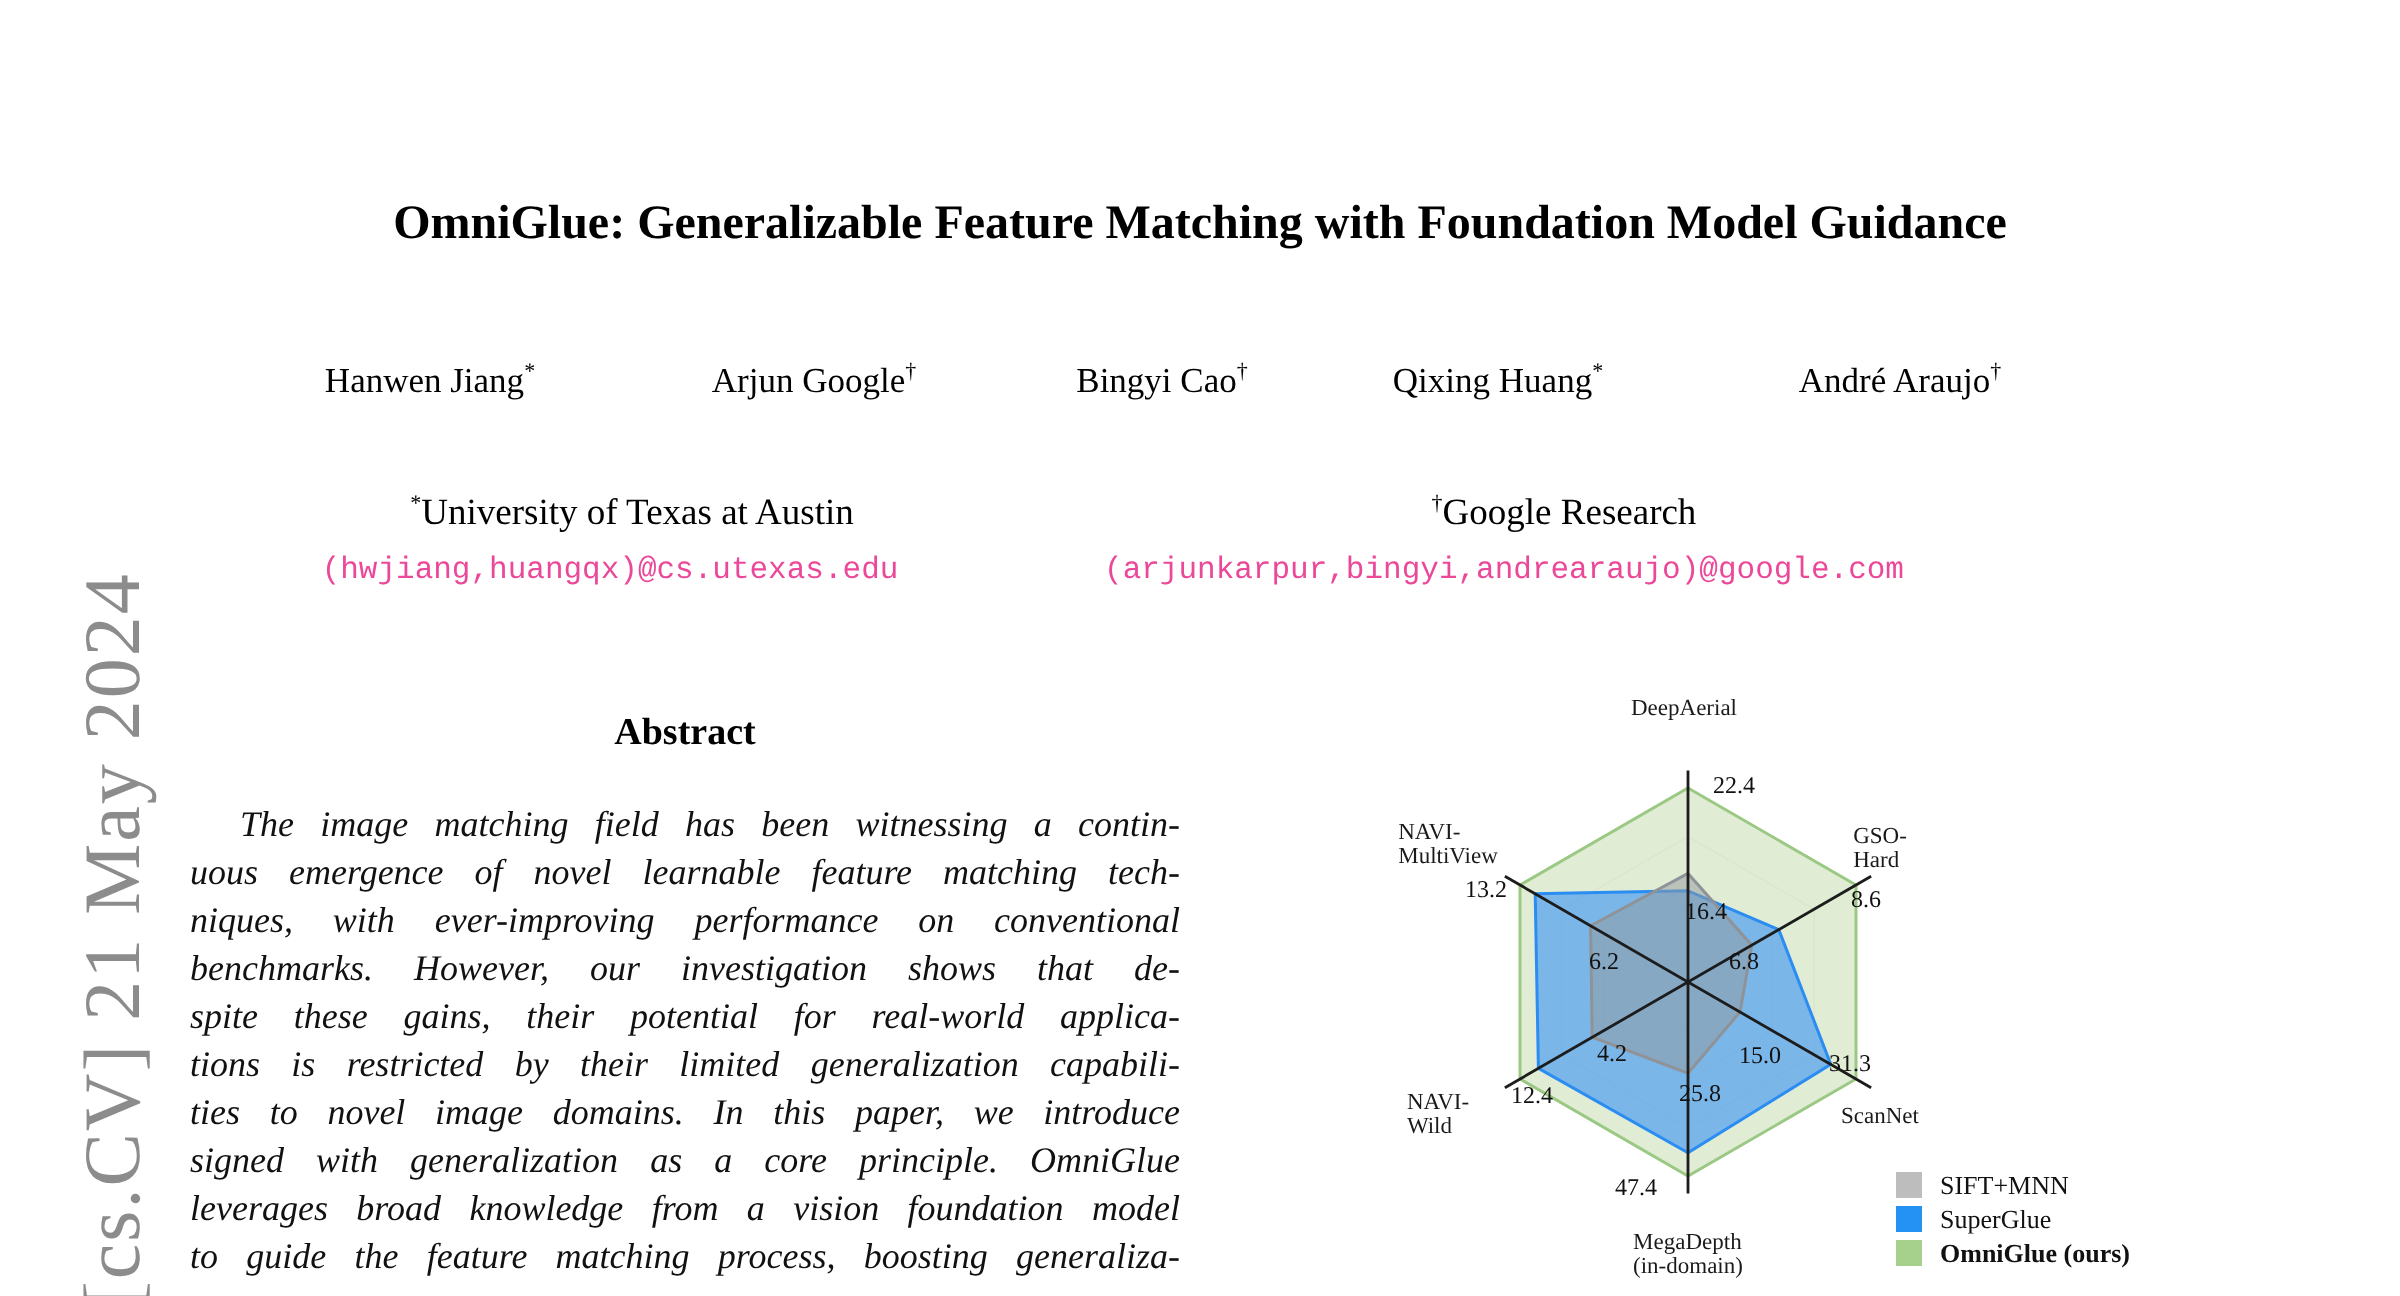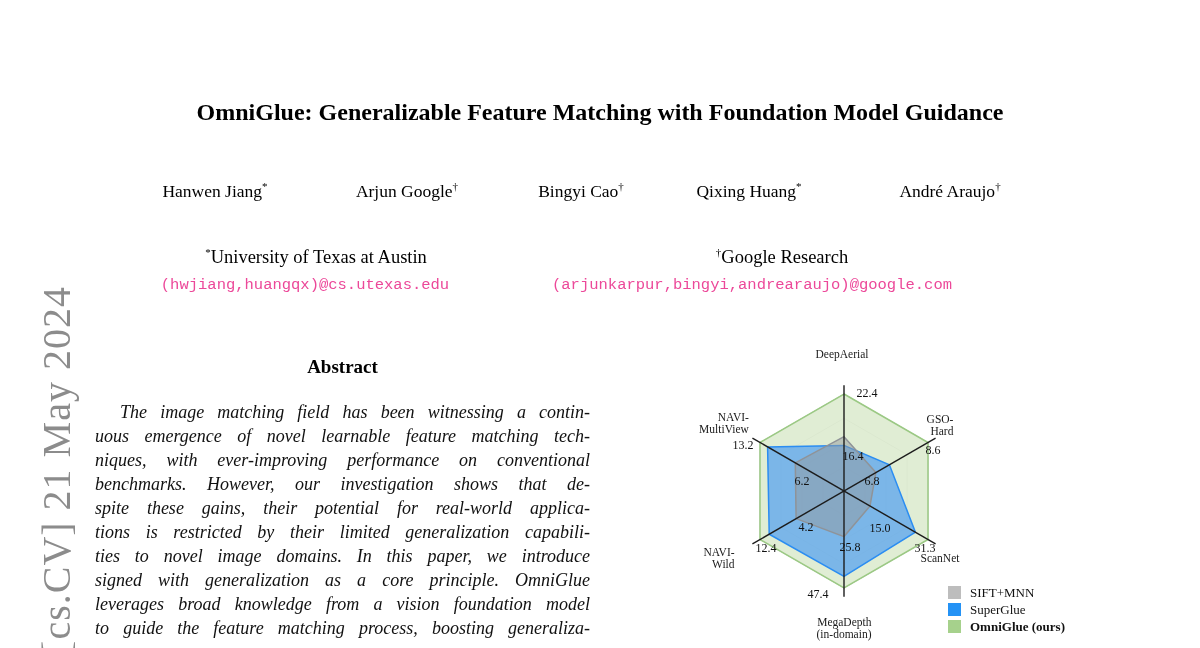--- a/index.html
+++ b/index.html
@@ -14,21 +14,21 @@
   .affil{top:246px;font-size:18.5px;white-space:nowrap;}
   .email{top:276px;font-size:15.5px;font-family:Liberation Mono, monospace;color:#ec4899;white-space:nowrap;}
   .abstract-heading{top:356px;left:95px;width:495px;text-align:center;font-size:19px;font-weight:bold;}
   .abstract-body{top:400px;left:95px;width:495px;font-size:18px;font-style:italic;line-height:24px;color:#111;}
   .abstract-line{text-align:justify;text-align-last:justify;height:24px;overflow:visible;white-space:nowrap;}
   .abstract-line.first{text-indent:25px;}
   .arxiv-stamp{left:56px;top:470px;transform:translate(-50%,-50%) rotate(-90deg);
       font-size:40px;color:#8c8c8c;white-space:nowrap;letter-spacing:1px;}
   
   .chart{left:640px;top:340px;width:560px;height:308px;}
-  .chart .lbl{position:absolute;transform:translate(-50%,-50%);text-align:right;
+  .chart .lbl{position:absolute;transform:translate(-50%,-50%);text-align:left;
       font-size:11.5px;line-height:11.5px;color:#1a1a1a;white-space:nowrap;}
   .chart .val{position:absolute;transform:translate(-50%,-50%);font-size:12px;color:#111;white-space:nowrap;}
   .legend{position:absolute;left:308px;top:246px;}
   .legend-row{display:flex;align-items:center;height:13px;margin-bottom:4px;}
   .legend-swatch{width:13px;height:13px;margin-right:9px;flex:0 0 13px;}
   .legend-label{font-size:13px;color:#111;white-space:nowrap;line-height:13px;}
   .legend-label.bold{font-weight:bold;}
 </style>
 </head>
 <body>
@@ -82,21 +82,21 @@
     <div class="lbl" style="left:202px;top:15px;"><span>DeepAerial</span></div>
     <div class="lbl" style="left:300px;top:85px;"><span>GSO-</span><br><span>Hard</span></div>
     <div class="lbl" style="left:300px;top:219px;"><span>ScanNet</span></div>
     <div class="lbl" style="left:204px;top:288px;"><span>MegaDepth</span><br><span>(in-domain)</span></div>
     <div class="lbl" style="left:79px;top:218px;"><span>NAVI-</span><br><span>Wild</span></div>
     <div class="lbl" style="left:84px;top:83px;"><span>NAVI-</span><br><span>MultiView</span></div>
 
     
     <div class="val" style="left:227px;top:53px;">22.4</div>
     <div class="val" style="left:293px;top:110px;">8.6</div>
-    <div class="val" style="left:285px;top:208px;">31.3</div>
+    <div class="val" style="left:285px;top:192px;">31.3</div>
     <div class="val" style="left:178px;top:254px;">47.4</div>
     <div class="val" style="left:126px;top:208px;">12.4</div>
     <div class="val" style="left:103px;top:105px;">13.2</div>
 
     
     <div class="val" style="left:213px;top:116px;">16.4</div>
     <div class="val" style="left:232px;top:141px;">6.8</div>
     <div class="val" style="left:240px;top:188px;">15.0</div>
     <div class="val" style="left:210px;top:207px;">25.8</div>
     <div class="val" style="left:166px;top:187px;">4.2</div>

